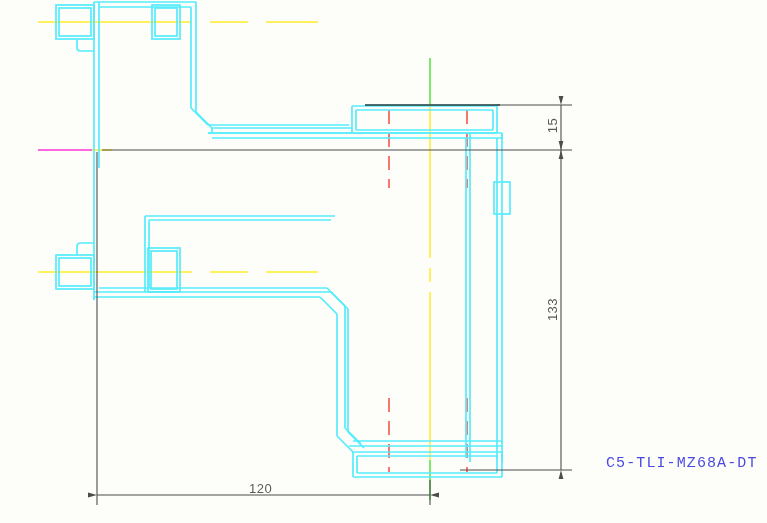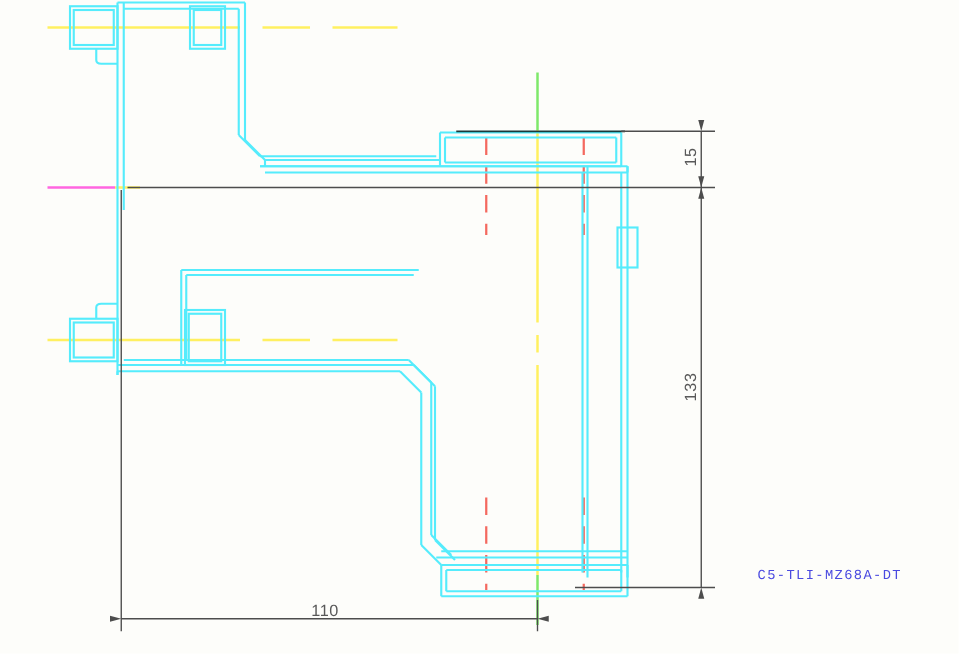--- a/index.html
+++ b/index.html
@@ -32,21 +32,21 @@
   }
   .dimtext.vert {
     transform: rotate(-90deg);
     transform-origin: 50% 50%;
   }
   #part-label {
     position: absolute;
     left: 606px;
     top: 455px;
     font-family: "Liberation Mono", monospace;
-    font-size: 11px;
+    font-size: 15px;
     color: #4a4ae0;
     letter-spacing: 1.1px;
     white-space: nowrap;
   }
 </style>
 </head>
 <body>
 
 <div id="stage">
 
@@ -233,17 +233,17 @@
       <line x1="430" y1="480" x2="430" y2="505"></line>
 
       <line x1="97" y1="495" x2="430" y2="495" marker-start="url(#arrowStart)" marker-end="url(#arrowEnd)"></line>
     </g>
   </svg>
 
   <div class="dimtext vert" style="left:544px; top:118px; width:16px; text-align:center;">15</div>
 
   <div class="dimtext vert" style="left:539px; top:302px; width:26px; text-align:center;">133</div>
 
-  <div class="dimtext" style="left:249px; top:481px;">110</div>
+  <div class="dimtext" style="left:249px; top:481px;">120</div>
 
   <div id="part-label">C5-TLI-MZ68A-DT</div>
 
 </div>
 
 </body></html>

